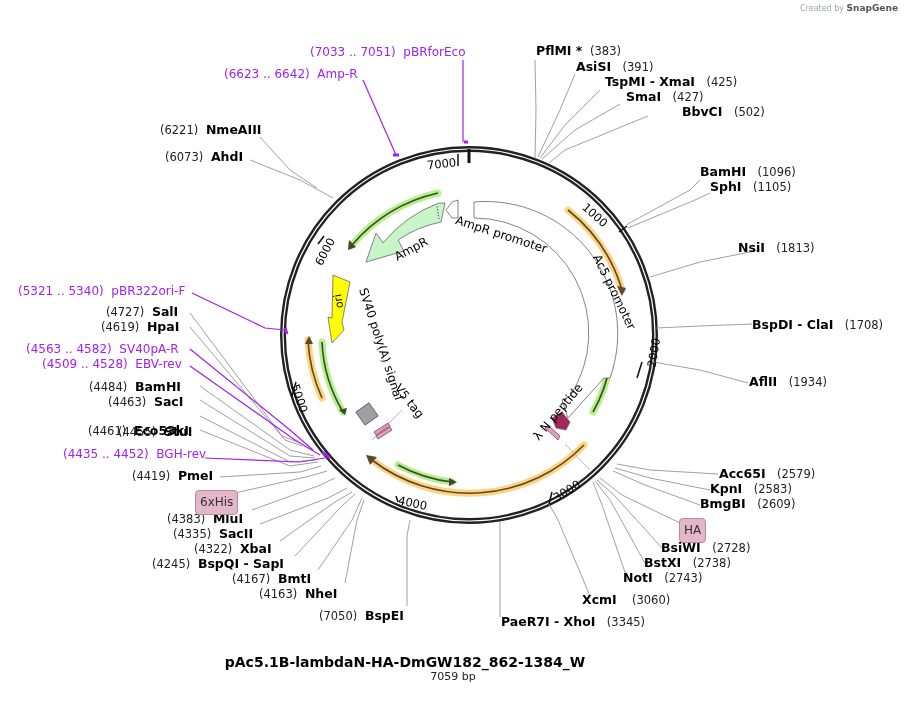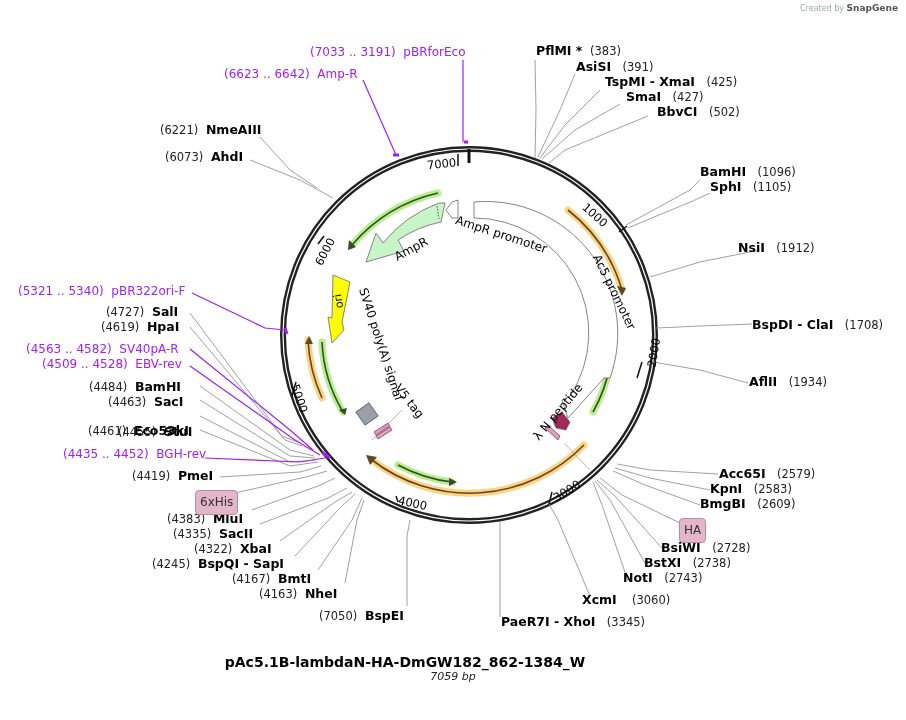--- a/index.html
+++ b/index.html
@@ -4,21 +4,21 @@
 <style>
   html,body{margin:0;padding:0;background:#ffffff;}
   body{width:906px;height:720px;position:relative;overflow:hidden;font-family:"DejaVu Sans","Liberation Sans",sans-serif;}
   svg{position:absolute;left:0;top:0;}
   .lbl{position:absolute;white-space:nowrap;font-size:12px;line-height:14px;color:#000;}
   .enz{font-weight:bold;font-size:12.5px;margin-top:36px;}
   .pos{font-size:11.5px;color:#222;}
   .primer{color:#a020f0;font-size:12px;}
   .tag{position:absolute;background:#e3b7c8;border:1px solid #b98aa0;border-radius:4px;padding:4px 4px;font-size:12px;line-height:15px;color:#333;}
   .title{position:absolute;left:0;width:810px;text-align:center;font-weight:bold;font-size:14px;top:654px;}
-  .sub{position:absolute;left:0;width:906px;text-align:center;font-size:11px;top:670px;color:#222;font-style:italic;}
+  .sub{position:absolute;left:0;width:906px;text-align:center;font-size:11px;top:670px;color:#222;}
   .credit{position:absolute;right:8px;top:3px;font-size:8px;color:#9aa;}
   .credit b{color:#555;font-weight:bold;font-size:9px;}
 </style>
 </head>
 <body>
 
 <svg width="906" height="720" viewBox="0 0 906 720">
 
   <circle cx="469" cy="335" r="186" fill="none" stroke="#222" stroke-width="6"></circle>
   <circle cx="469" cy="335" r="186" fill="none" stroke="#fff" stroke-width="1.2"></circle>
@@ -150,24 +150,24 @@
   <text x="390" y="392" font-size="12" transform="rotate(52 396 394)">V5 tag</text>
   <text x="514" y="432" font-size="12" transform="rotate(-50 536 410)">λ N peptide</text>
 </svg>
 
 <div class="credit"><span>Created by</span> <b>SnapGene</b></div>
 
 <div class="lbl" style="left:536px;top:44px"><span class="enz">PflMI *</span> &nbsp;<span class="pos">(383)</span></div>
 <div class="lbl" style="left:576px;top:60px"><span class="enz">AsiSI</span> &nbsp;&nbsp;<span class="pos">(391)</span></div>
 <div class="lbl" style="left:605px;top:75px"><span class="enz">TspMI  - XmaI</span> &nbsp;&nbsp;<span class="pos">(425)</span></div>
 <div class="lbl" style="left:626px;top:90px"><span class="enz">SmaI</span> &nbsp;&nbsp;<span class="pos">(427)</span></div>
-<div class="lbl" style="left:657px;top:105px"><span class="enz">BbvCI</span> &nbsp;&nbsp;<span class="pos">(502)</span></div>
+<div class="lbl" style="left:682px;top:105px"><span class="enz">BbvCI</span> &nbsp;&nbsp;<span class="pos">(502)</span></div>
 <div class="lbl" style="left:700px;top:165px"><span class="enz">BamHI</span> &nbsp;&nbsp;<span class="pos">(1096)</span></div>
 <div class="lbl" style="left:710px;top:180px"><span class="enz">SphI</span> &nbsp;&nbsp;<span class="pos">(1105)</span></div>
-<div class="lbl" style="left:738px;top:241px"><span class="enz">NsiI</span> &nbsp;&nbsp;<span class="pos">(1912)</span></div>
+<div class="lbl" style="left:738px;top:241px"><span class="enz">NsiI</span> &nbsp;&nbsp;<span class="pos">(1813)</span></div>
 <div class="lbl" style="left:752px;top:318px"><span class="enz">BspDI  - ClaI</span> &nbsp;&nbsp;<span class="pos">(1708)</span></div>
 <div class="lbl" style="left:749px;top:375px"><span class="enz">AflII</span> &nbsp;&nbsp;<span class="pos">(1934)</span></div>
 
 <div class="lbl" style="left:719px;top:467px"><span class="enz">Acc65I</span> &nbsp;&nbsp;<span class="pos">(2579)</span></div>
 <div class="lbl" style="left:710px;top:482px"><span class="enz">KpnI</span> &nbsp;&nbsp;<span class="pos">(2583)</span></div>
 <div class="lbl" style="left:700px;top:497px"><span class="enz">BmgBI</span> &nbsp;&nbsp;<span class="pos">(2609)</span></div>
 <div class="tag" style="left:679px;top:518px">HA</div>
 <div class="lbl" style="left:661px;top:541px"><span class="enz">BsiWI</span> &nbsp;&nbsp;<span class="pos">(2728)</span></div>
 <div class="lbl" style="left:644px;top:556px"><span class="enz">BstXI</span> &nbsp;&nbsp;<span class="pos">(2738)</span></div>
 <div class="lbl" style="left:623px;top:571px"><span class="enz">NotI</span> &nbsp;&nbsp;<span class="pos">(2743)</span></div>
@@ -191,16 +191,16 @@
 <div class="lbl" style="left:89px;top:380px"><span class="pos">(4484)</span> &nbsp;<span class="enz">BamHI</span></div>
 <div class="lbl primer" style="left:42px;top:357px"><span>(4509 .. 4528)</span> &nbsp;<span>EBV-rev</span></div>
 <div class="lbl primer" style="left:26px;top:342px"><span>(4563 .. 4582)</span> &nbsp;<span>SV40pA-R</span></div>
 <div class="lbl" style="left:101px;top:320px"><span class="pos">(4619)</span> &nbsp;<span class="enz">HpaI</span></div>
 <div class="lbl" style="left:106px;top:305px"><span class="pos">(4727)</span> &nbsp;<span class="enz">SalI</span></div>
 <div class="lbl primer" style="left:18px;top:284px"><span>(5321 .. 5340)</span> &nbsp;<span>pBR322ori-F</span></div>
 
 <div class="lbl" style="left:165px;top:150px"><span class="pos">(6073)</span> &nbsp;<span class="enz">AhdI</span></div>
 <div class="lbl" style="left:160px;top:123px"><span class="pos">(6221)</span> &nbsp;<span class="enz">NmeAIII</span></div>
 <div class="lbl primer" style="left:224px;top:67px"><span>(6623 .. 6642)</span> &nbsp;<span>Amp-R</span></div>
-<div class="lbl primer" style="left:310px;top:45px"><span>(7033 .. 3191)</span> &nbsp;<span>pBRforEco</span></div>
+<div class="lbl primer" style="left:310px;top:45px"><span>(7033 .. 7051)</span> &nbsp;<span>pBRforEco</span></div>
 
 <div class="title">pAc5.1B-lambdaN-HA-DmGW182_862-1384_W</div>
 <div class="sub">7059 bp</div>
 
 </body></html>

